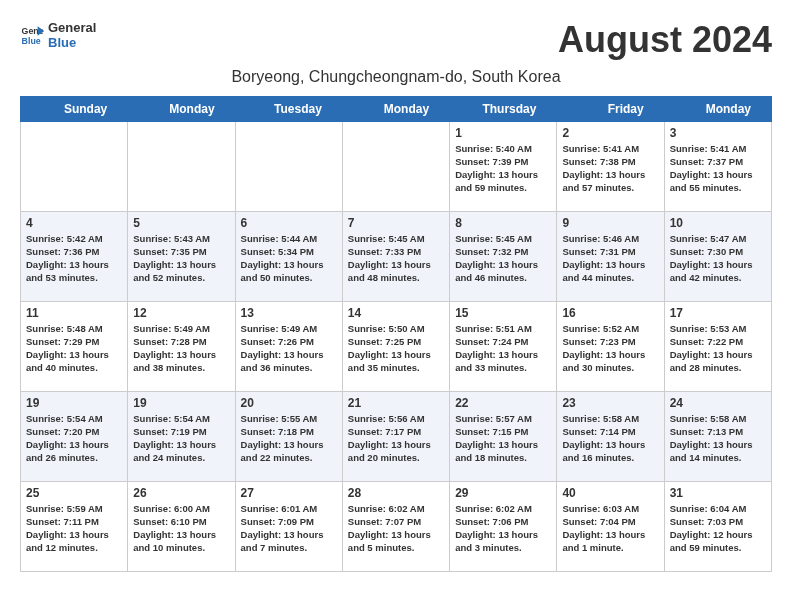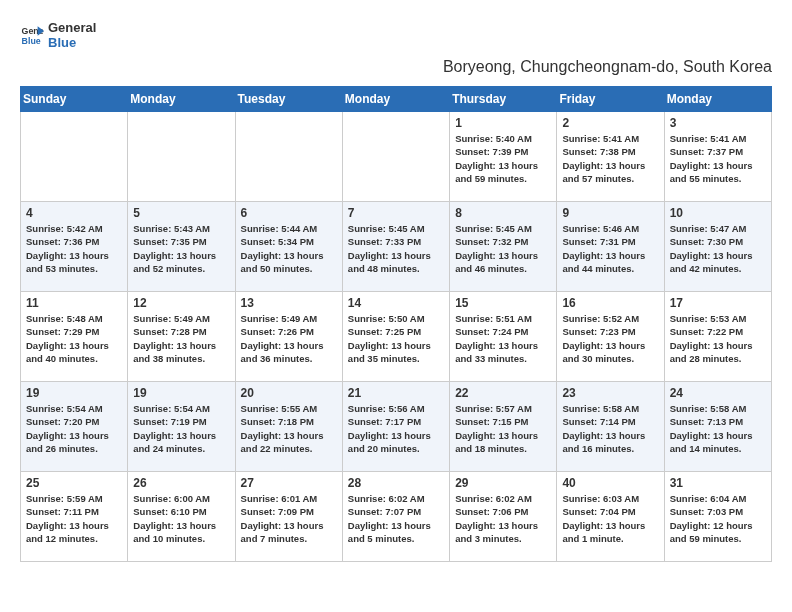--- a/index.html
+++ b/index.html
@@ -30,33 +30,33 @@
     }
     .month-title {
       font-size: 36px;
       font-weight: bold;
       color: #333;
       line-height: 1.1;
     }
     .subtitle {
       font-size: 16px;
       color: #333;
-      text-align: right;
+      text-align: center;
       margin-bottom: 10px;
     }
     table {
       width: 100%;
       border-collapse: collapse;
       font-size: 10.5px;
     }
     th {
       background-color: #2a6db5;
       color: #fff;
-      text-align: left;
-      padding: 5px 2px;
+      text-align: right;
+      padding: 5px 20px;
       font-size: 12px;
       font-weight: bold;
       border: 1px solid #2a6db5;
     }
     td {
       border: 1px solid #ccc;
       vertical-align: top;
       padding: 4px 5px;
       width: 14.28%;
       min-height: 80px;
@@ -97,20 +97,23 @@
     <svg class="logo-icon" viewBox="0 0 30 30">
       <text x="2" y="14" font-size="11" fill="#333" font-weight="bold">General</text>
       <text x="2" y="26" font-size="11" fill="#2a6db5" font-weight="bold">Blue</text>
       <polygon points="22,4 30,10 22,16" fill="#2a6db5"></polygon>
     </svg>
     <div>
       <div style="font-size:13px;font-weight:bold;color:#333;">General</div>
       <div style="font-size:13px;font-weight:bold;color:#2a6db5;">Blue</div>
     </div>
   </div>
+  <div class="title-block">
+    <div class="month-title">August 2024</div>
+  </div>
 </div>
 
 <div class="subtitle">Boryeong, Chungcheongnam-do, South Korea</div>
 
 <table>
   <thead>
     <tr>
     <th>Sunday</th>
         <th>Monday</th>
         <th>Tuesday</th>

